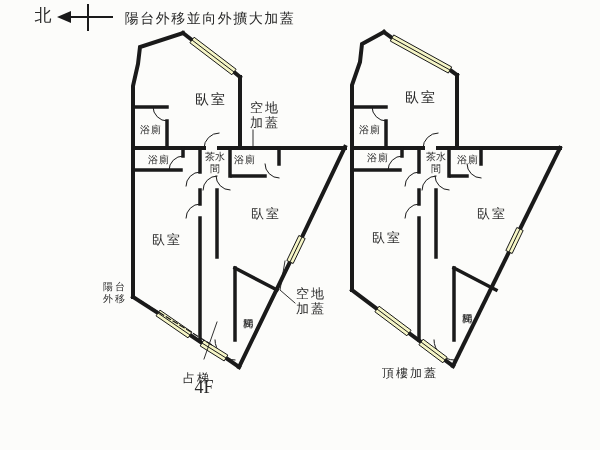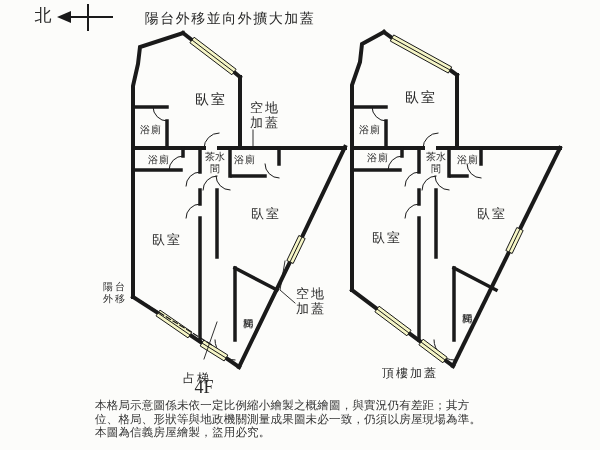--- a/index.html
+++ b/index.html
@@ -18,21 +18,21 @@
   .lines div{white-space:nowrap;}
   .vert{
     writing-mode:vertical-rl;text-orientation:upright;letter-spacing:1px;
   }
   .serif{font-family:"Liberation Serif","DejaVu Serif",serif;letter-spacing:0;}
   #footer{
     position:absolute;left:95px;top:399px;width:470px;
     font-size:11.5px;line-height:13.6px;letter-spacing:0.2px;color:#333;
     text-align:left;
   }
-  #title{letter-spacing:1.5px;margin-left:20px;}
+  #title{letter-spacing:1.5px;}
 </style>
 </head>
 <body>
 
 <div id="stage">
 
   <svg id="plan-svg" width="600" height="450" viewBox="0 0 600 450" xmlns="http://www.w3.org/2000/svg">
       <path d="M 183 33 L 140 47 L 138 64 L 133 86 L 133 297" fill="none" stroke="#1a1a1a" stroke-width="4" stroke-linecap="square"></path>
       <path d="M 133 297 L 158 313" fill="none" stroke="#1a1a1a" stroke-width="4" stroke-linecap="square"></path>
       <path d="M 190 335 L 202 343" fill="none" stroke="#1a1a1a" stroke-width="4" stroke-linecap="square"></path>
@@ -159,18 +159,13 @@
   <div class="lbl lines" style="left:436px;top:162px;font-size:10px;letter-spacing:0;">
     <div>茶水</div>
     <div>間</div>
   </div>
   <div class="lbl" style="left:468px;top:160px;font-size:10px;letter-spacing:1px;">浴廁</div>
   <div class="lbl" style="left:387px;top:238px;font-size:13px;">臥室</div>
   <div class="lbl" style="left:492px;top:214px;font-size:13px;">臥室</div>
   <div class="lbl vert" style="left:467px;top:306px;font-size:10px;">梯間</div>
   <div class="lbl" style="left:410px;top:374px;font-size:12px;text-align:center;">頂樓加蓋</div>
 
-  <div id="footer">
-    <div>本格局示意圖係未依一定比例縮小繪製之概繪圖，與實況仍有差距；其方</div>
-    <div>位、格局、形狀等與地政機關測量成果圖未必一致，仍須以房屋現場為準。</div>
-    <div>本圖為信義房屋繪製，盜用必究。</div>
-  </div>
 </div>
 
 </body></html>

